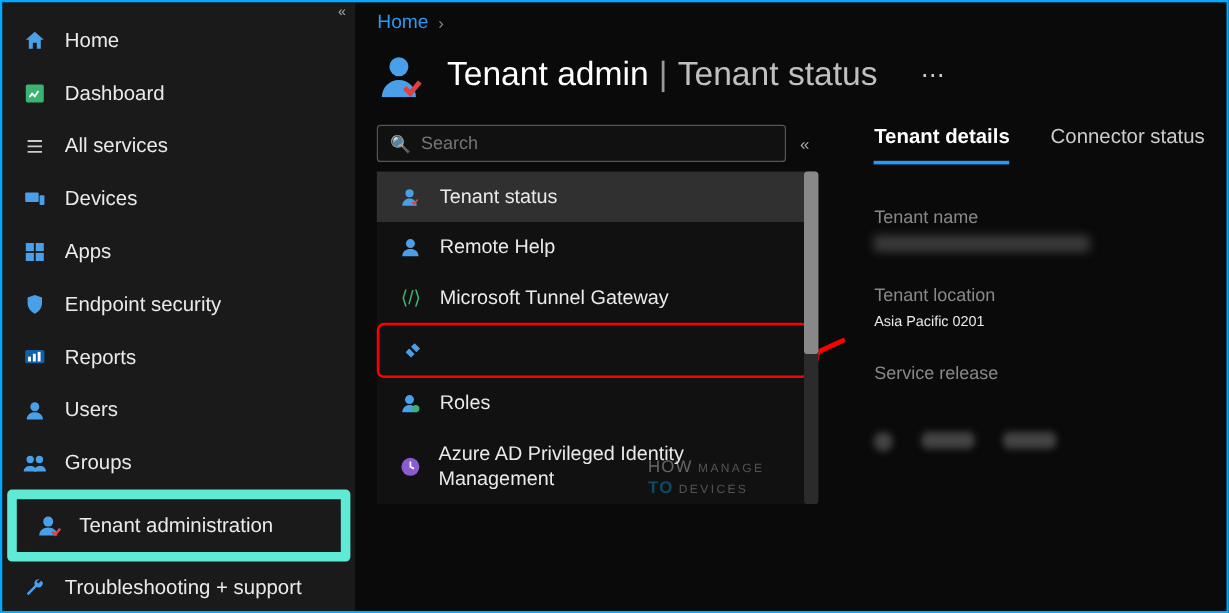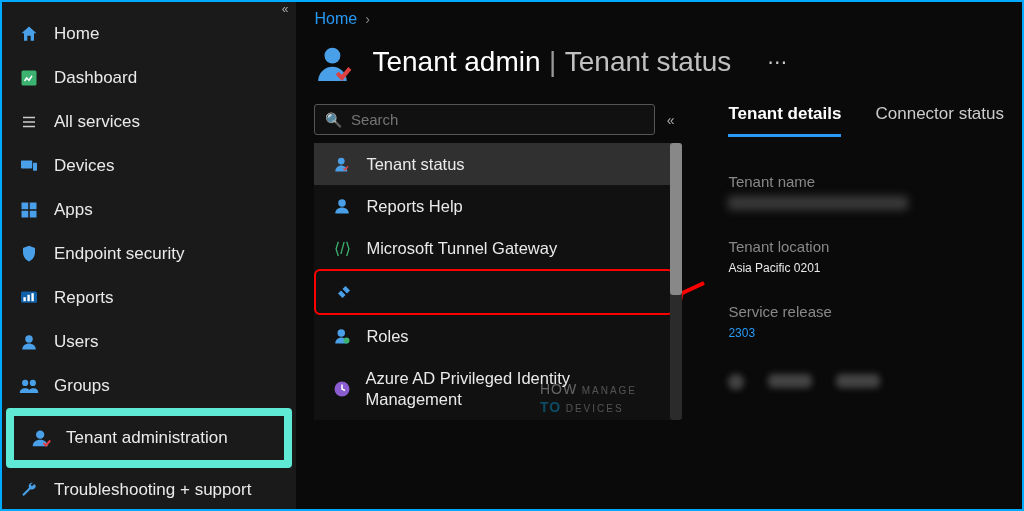--- a/index.html
+++ b/index.html
@@ -216,21 +216,21 @@
               </span>
             <span>Tenant status</span>
           </div>
           <div class="menu-item">
             <span class="menu-ic">
                 <svg width="18" height="18" viewBox="0 0 24 24" fill="#4aa0e8">
                   <circle cx="12" cy="8" r="5"></circle>
                   <path d="M3 22c0-5 4-8 9-8s9 3 9 8z"></path>
                 </svg>
               </span>
-            <span>Reports Help</span>
+            <span>Remote Help</span>
           </div>
           <div class="menu-item">
             <span class="menu-ic">
                 <span style="color:#3cb371;font-size:16px;">⟨/⟩</span>
               </span>
             <span>Microsoft Tunnel Gateway</span>
           </div>
           <div class="menu-item highlight">
             <span class="menu-ic">
                 <svg width="18" height="18" viewBox="0 0 24 24" fill="#4aa0e8">
@@ -276,21 +276,20 @@
         <div class="detail-block">
           <div class="detail-label">Tenant name</div>
           <div class="blur-line"></div>
         </div>
         <div class="detail-block">
           <div class="detail-label">Tenant location</div>
           <div class="detail-value">Asia Pacific 0201</div>
         </div>
         <div class="detail-block">
           <div class="detail-label">Service release</div>
-          <div class="detail-value link">2303</div>
         </div>
         <div class="blob-row">
           <div class="blob"></div>
           <div class="blob2"></div>
           <div class="blob2"></div>
         </div>
       </div>
     </div>
   </div>
 </div>

